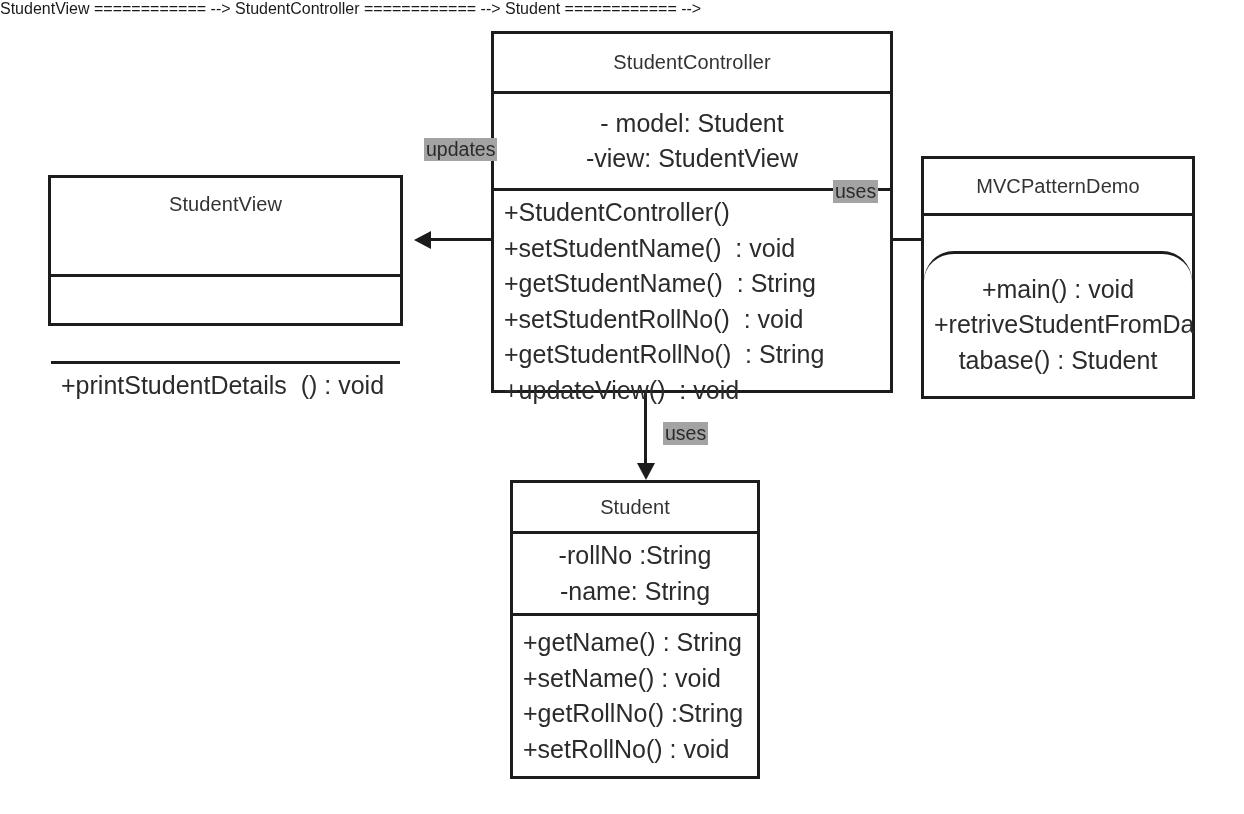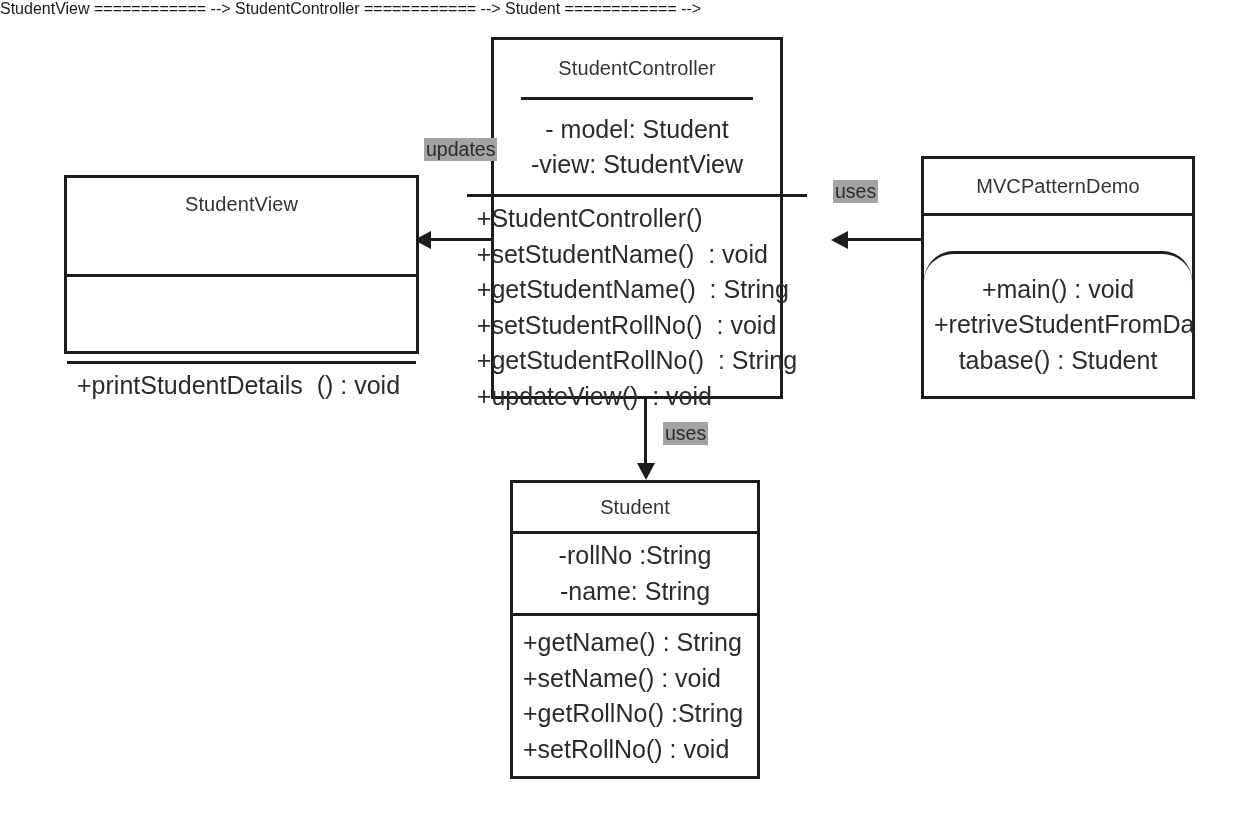--- a/index.html
+++ b/index.html
@@ -88,22 +88,22 @@
     position: absolute;
     font-size: 19.5px;
     color: #2b2b2b;
     background: #a3a3a3;
     white-space: nowrap;
     z-index: 4;
     padding: 0 2px;
   }
 
   
-  #class-studentview     { left: 64px;  top: 175px; width: 355px; height: 179px; gap: 44px; }
-  #class-studentcontroller { left: 491px; top: 37px;  width: 292px; height: 362px; align-items: center; }
+  #class-studentview     { left: 48px;  top: 175px; width: 355px; height: 151px; gap: 44px; }
+  #class-studentcontroller { left: 491px; top: 31px;  width: 402px; height: 362px; }
   #class-mvcpatterndemo  { left: 921px; top: 144px; width: 274px; height: 243px; margin-top: 12px; }
   #class-student         { left: 510px; top: 480px; width: 250px; height: 299px; }
 </style>
 </head>
 <body>
 
 <div id="diagram">
 
   
   <div class="uml-class" id="class-studentview">

